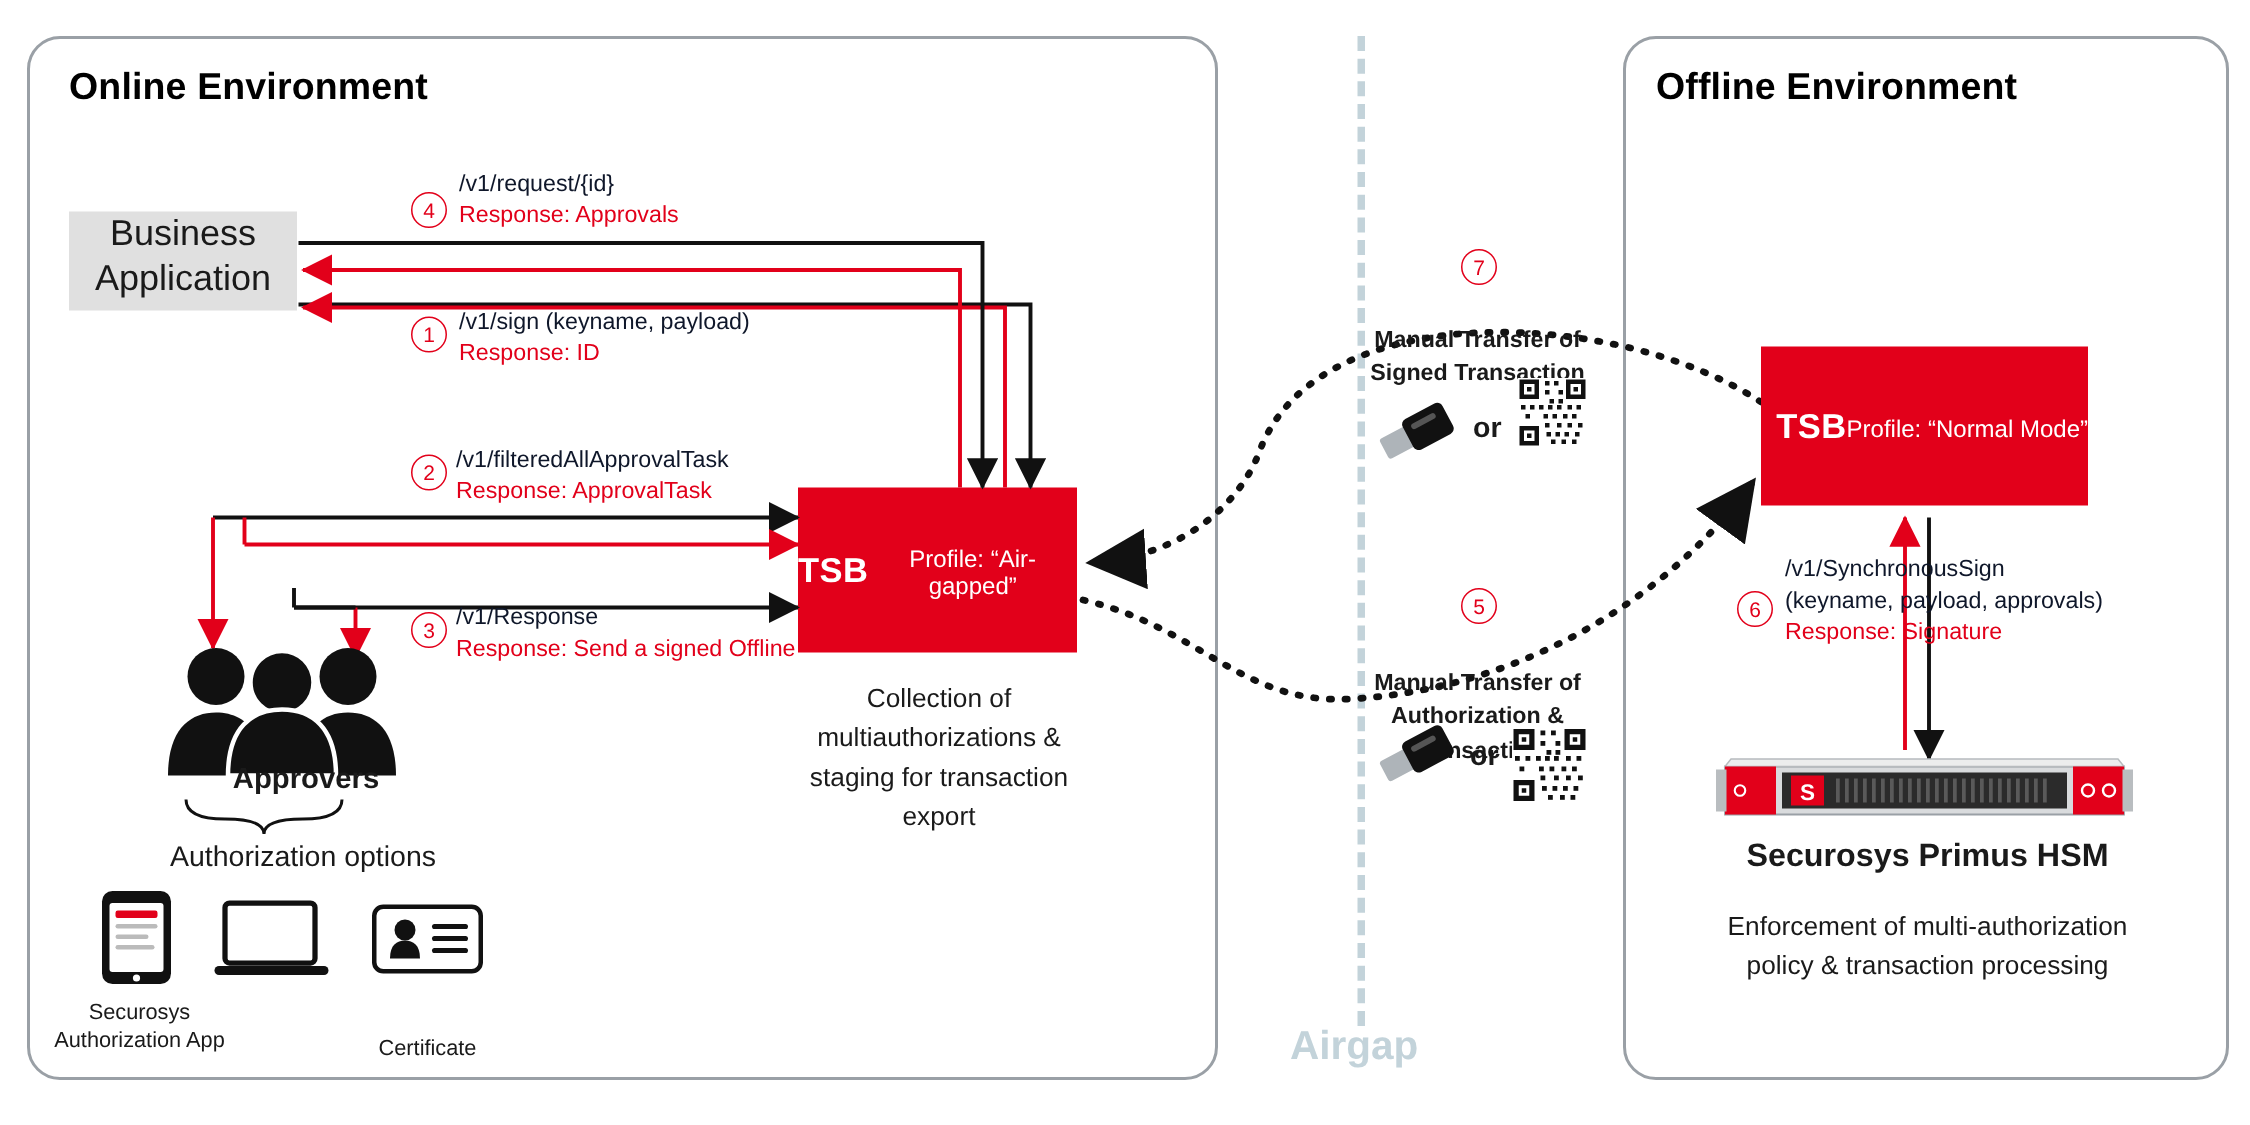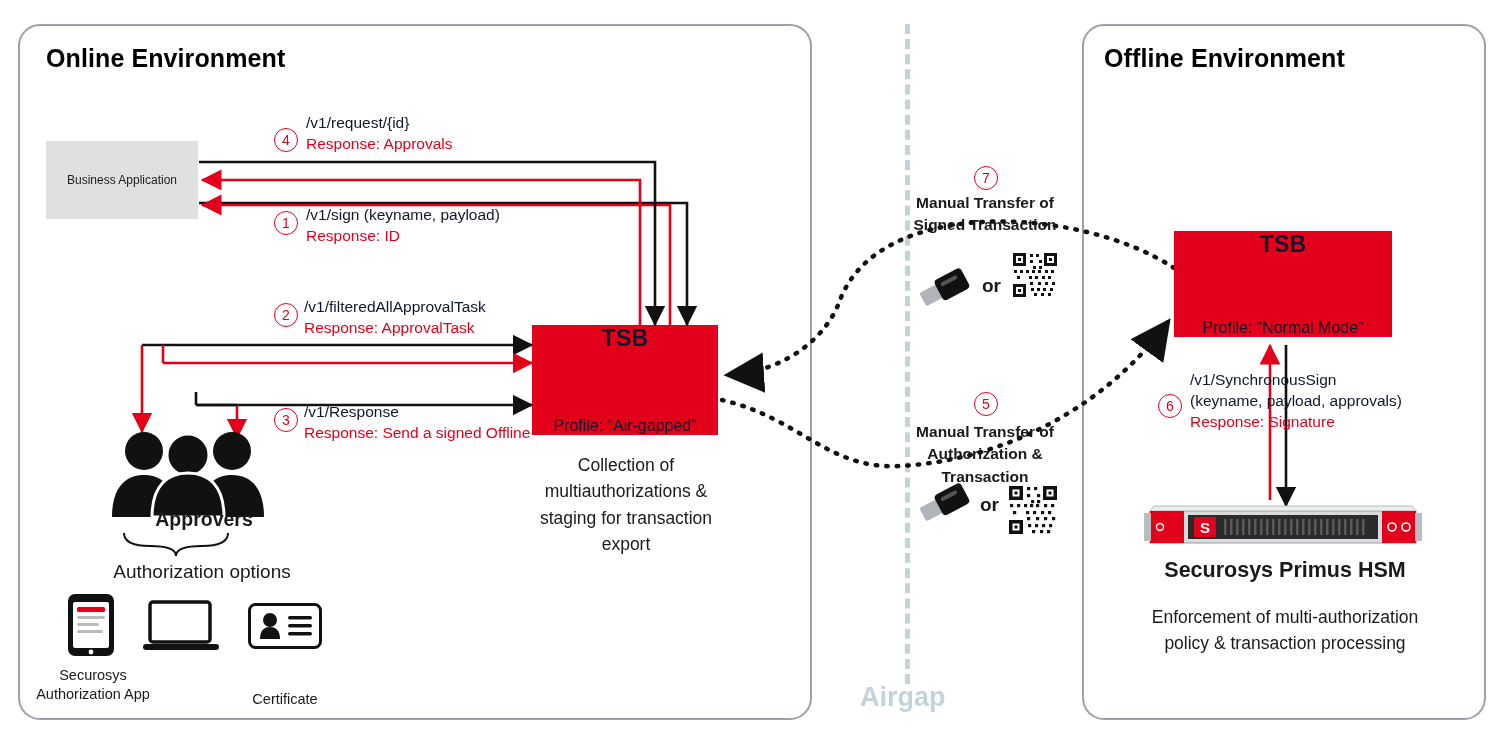--- a/index.html
+++ b/index.html
@@ -47,33 +47,33 @@
     left: 905px; top: 24px; width: 0; height: 660px;
     border-left: 5px dashed #c3d3da;
   }
   #airgap-label {
     left: 860px; top: 682px;
     font-size: 27px; font-weight: bold; color: #c3d3da;
   }
 
   
   #business-app {
-    left: 46px; top: 141px; width: 152px; height: 78px;
+    left: 46px; top: 141px; width: 152px; height: 66px;
     background: #e0e0e0;
-    display: flex; align-items: center; justify-content: center;
+    display: flex; align-items: flex-start; justify-content: center;
     text-align: center;
-    font-size: 12px; color: #1a1a1a; line-height: 1.25;
+    font-size: 24px; color: #1a1a1a; line-height: 1.25;
   }
 
   
   .tsb-box {
     background: #e2001a;
-    color: #0f172a;
-    display: flex; flex-direction: column;
-    align-items: center; justify-content: space-between;
+    color: #ffffff;
+    display: flex; flex-direction: row;
+    align-items: center; justify-content: flex-end;
     text-align: center;
   }
   #tsb-online { left: 532px; top: 325px; width: 186px; height: 110px; }
   #tsb-offline { left: 1174px; top: 231px; width: 218px; height: 106px; }
   .tsb-name { font-size: 23px; font-weight: bold; letter-spacing:.3px;}
   .tsb-profile { font-size: 16px; margin-top: 6px; }
 
   .caption {
     font-size: 17.5px;
     line-height: 1.5;
@@ -112,21 +112,21 @@
     text-align: center; font-size: 19px;
   }
   .opt-label {
     font-size: 14.5px; text-align: center; line-height: 1.3;
   }
   #opt-app-label { left: 22px; top: 666px; width: 142px; }
   #opt-cert-label { left: 228px; top: 690px; width: 114px; text-align: center; }
 
   
   .transfer-caption {
-    font-size: 15.5px; text-align: center; line-height: 1.45; font-weight: bold;
+    font-size: 15.5px; text-align: center; line-height: 1.45; font-weight: bold; margin-top: 24px;
   }
   #transfer7-caption { left: 905px; top: 192px; width: 160px; }
   #transfer5-caption { left: 905px; top: 421px; width: 160px; }
   .or-text { font-size: 19px; font-weight: bold; }
 
   
   .qr { display: block; }
 
   
   svg { overflow: visible; }

